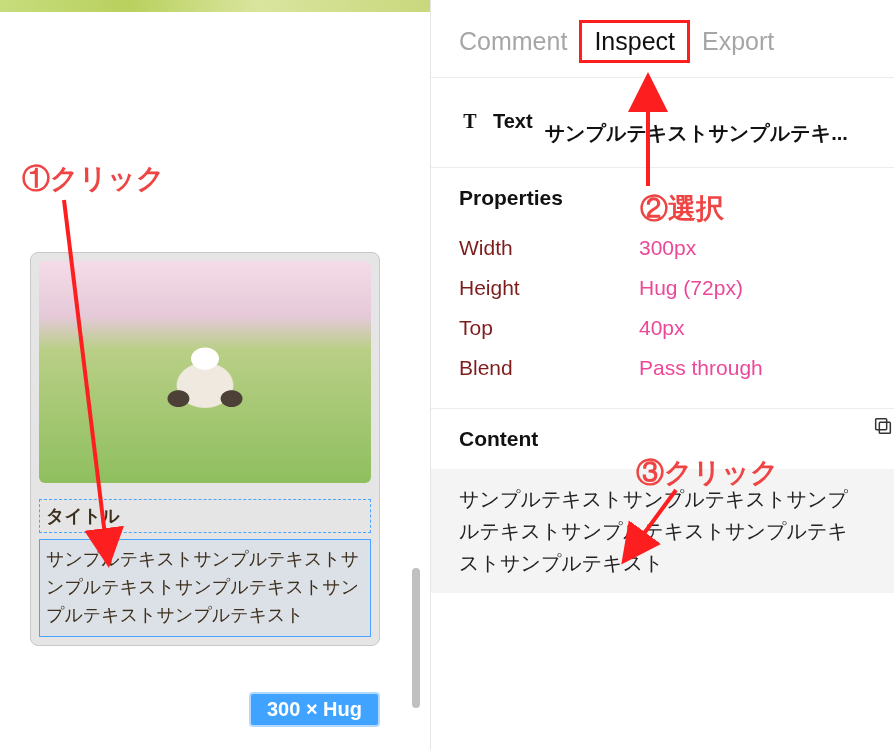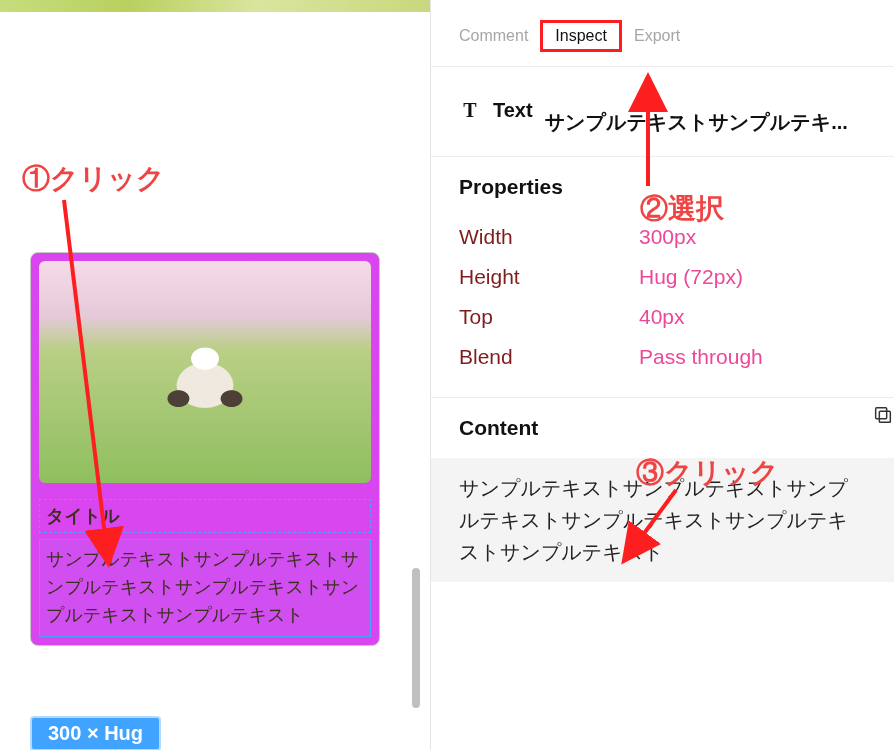--- a/index.html
+++ b/index.html
@@ -24,21 +24,21 @@
     left: 0; top: 0; width: 430px; height: 12px;
     background: linear-gradient(90deg, #c7dd7d 0%, #b9d05e 30%, #d9e59e 60%, #c9d87d 100%);
   }
 
   .card {
     position: absolute;
     left: 30px; top: 252px;
     width: 350px;
     border: 1px solid #c9c9c9;
     border-radius: 8px;
-    background: #d946ef;
+    background: #e5e5e5;
     padding: 8px;
   }
   .card-img {
     width: 100%; height: 222px;
     border-radius: 6px;
     background:
       radial-gradient(ellipse 30px 24px at 50% 44%, #fff 0%, #fff 45%, transparent 48%),
       radial-gradient(ellipse 26px 20px at 58% 62%, #4d4036 0%, #4d4036 40%, transparent 44%),
       radial-gradient(ellipse 26px 20px at 42% 62%, #4d4036 0%, #4d4036 40%, transparent 44%),
       radial-gradient(ellipse 50px 40px at 50% 56%, #efe9df 0%, #efe9df 55%, transparent 58%),
@@ -57,22 +57,22 @@
   .sample-box {
     margin-top: 6px;
     border: 1.5px solid #4aa3ff;
     background: rgba(110,175,255,0.08);
     padding: 6px;
     font-size: 18px;
     color: #3d2f1e;
     line-height: 1.55;
   }
   .size-badge-wrap {
-    text-align: left;
-    margin-top: 28px;
+    text-align: right;
+    margin-top: 4px;
   }
   .size-badge {
     display: inline-block;
     background: #3fa3ff;
     color: #fff;
     font-size: 20px;
     font-weight: 600;
     padding: 4px 16px;
     border: 2px solid rgba(255,255,255,0.6);
     border-radius: 4px;
@@ -93,21 +93,21 @@
     left: 430px; top: 0;
     width: 464px; height: 750px;
     background: #fff;
     border-left: 1px solid #e5e5e5;
   }
 
   .tabs {
     display: flex;
     gap: 18px;
     padding: 24px 28px 18px 28px;
-    font-size: 16px;
+    font-size: 25px;
     align-items: center;
   }
   .tab { color: #a6a6a6; cursor: pointer; }
   .tab.active {
     color: #111;
     font-weight: 400;
     border: 3px solid #fd1f1f;
     padding: 4px 12px;
     margin: -4px -6px;
   }

